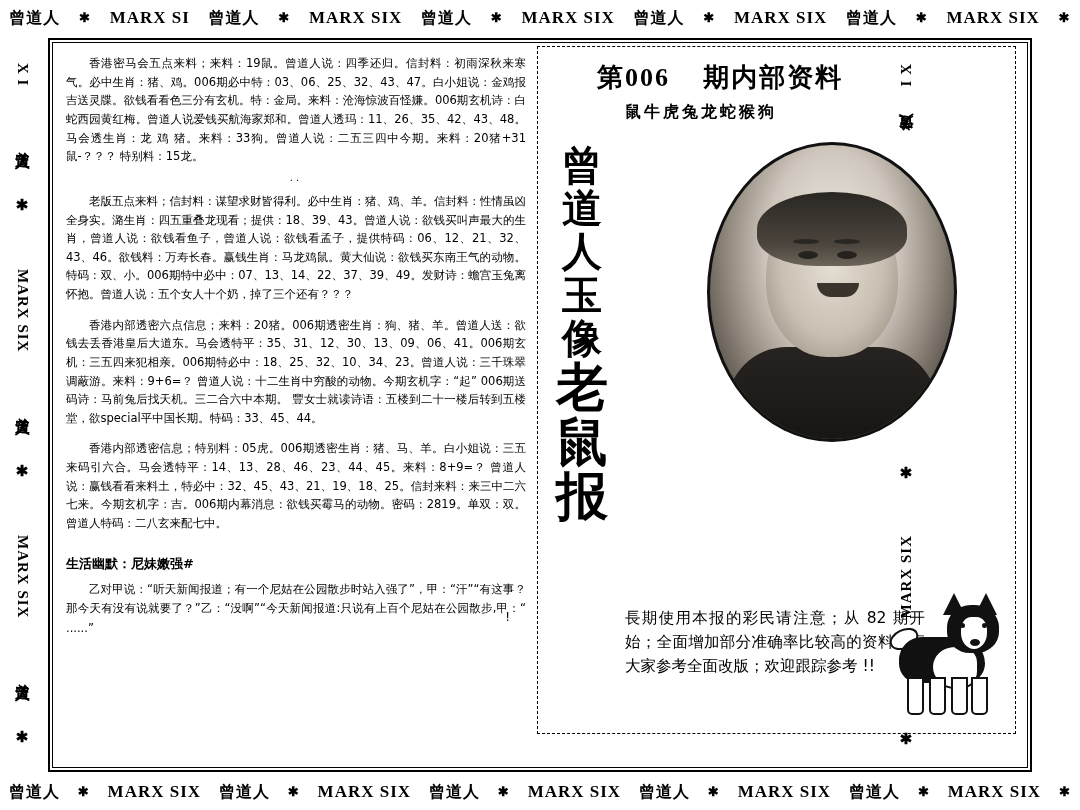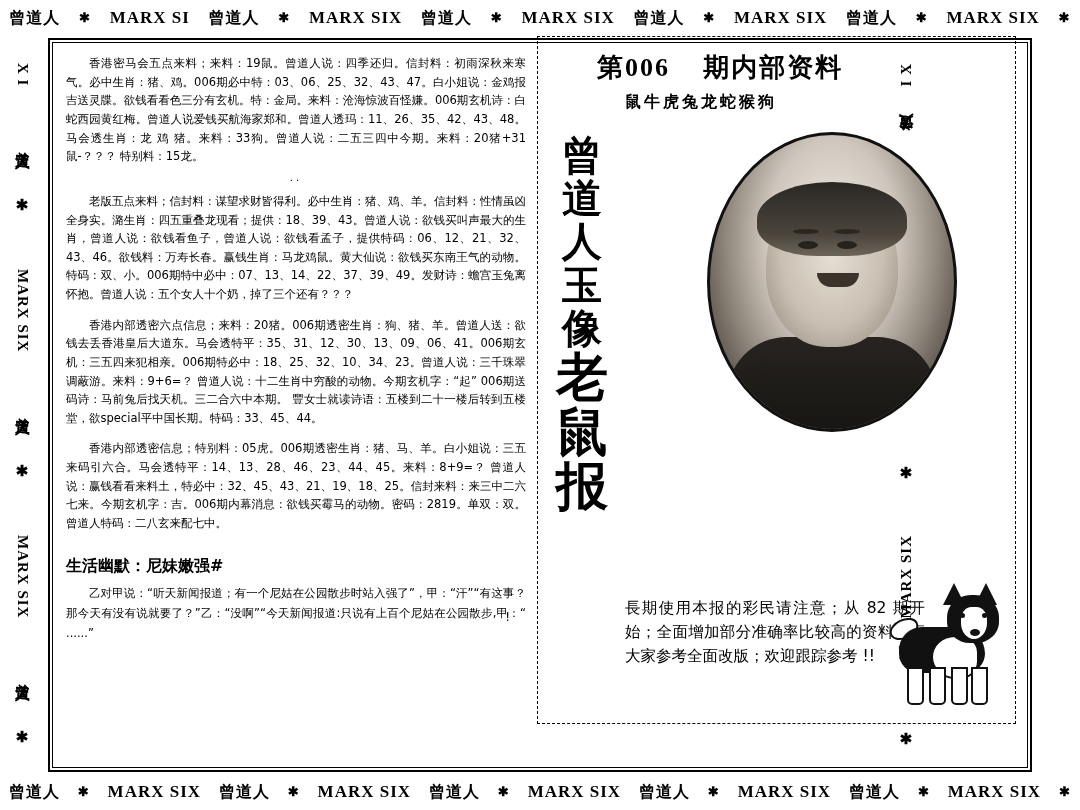--- a/index.html
+++ b/index.html
@@ -95,34 +95,34 @@
     box-sizing: border-box;
     padding: 6px 4px 0 6px;
     font-family: "DejaVu Sans", sans-serif;
     font-size: 11.5px;
     line-height: 1.62;
     color: #000;
     text-align: justify;
   }
   .para { margin-bottom: 12px; text-indent: 2em; }
   .dots { text-align: center; letter-spacing: 3px; font-size: 10px; margin: -8px 0 6px 0; }
-  .joke-title { font-weight: bold; font-size: 16px; margin: 20px 0 6px 0; text-indent: 0; }
+  .joke-title { font-weight: bold; font-size: 13px; margin: 20px 0 6px 0; text-indent: 0; }
   .joke-body { text-indent: 2em; font-size: 11.5px; line-height: 1.7; }
   .tick {
     position: absolute;
     right: 20px;
     top: 560px;
     font-size: 12px;
   }
 
   
   .right-col {
     position: absolute;
     left: 537px;
-    top: 36px;
+    top: 46px;
     width: 484px;
     height: 714px;
   }
   .right-box {
     position: absolute;
     left: 0; top: 0;
     width: 479px;
     height: 688px;
     border: 1px dashed #000;
     box-sizing: border-box;

